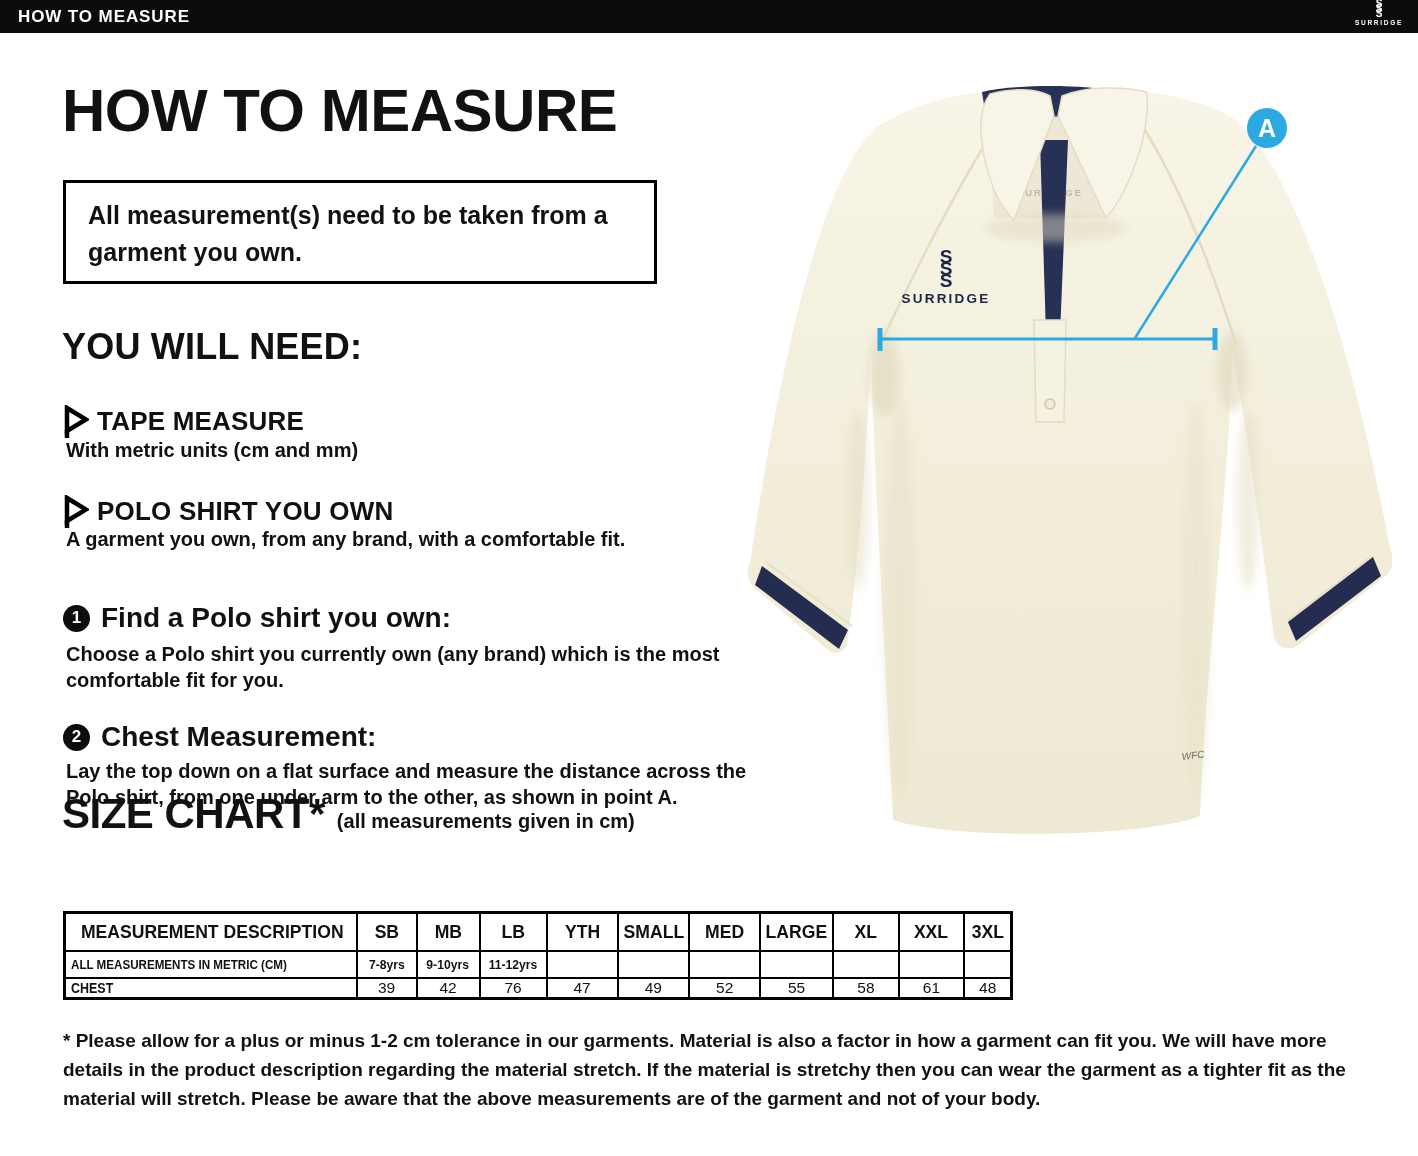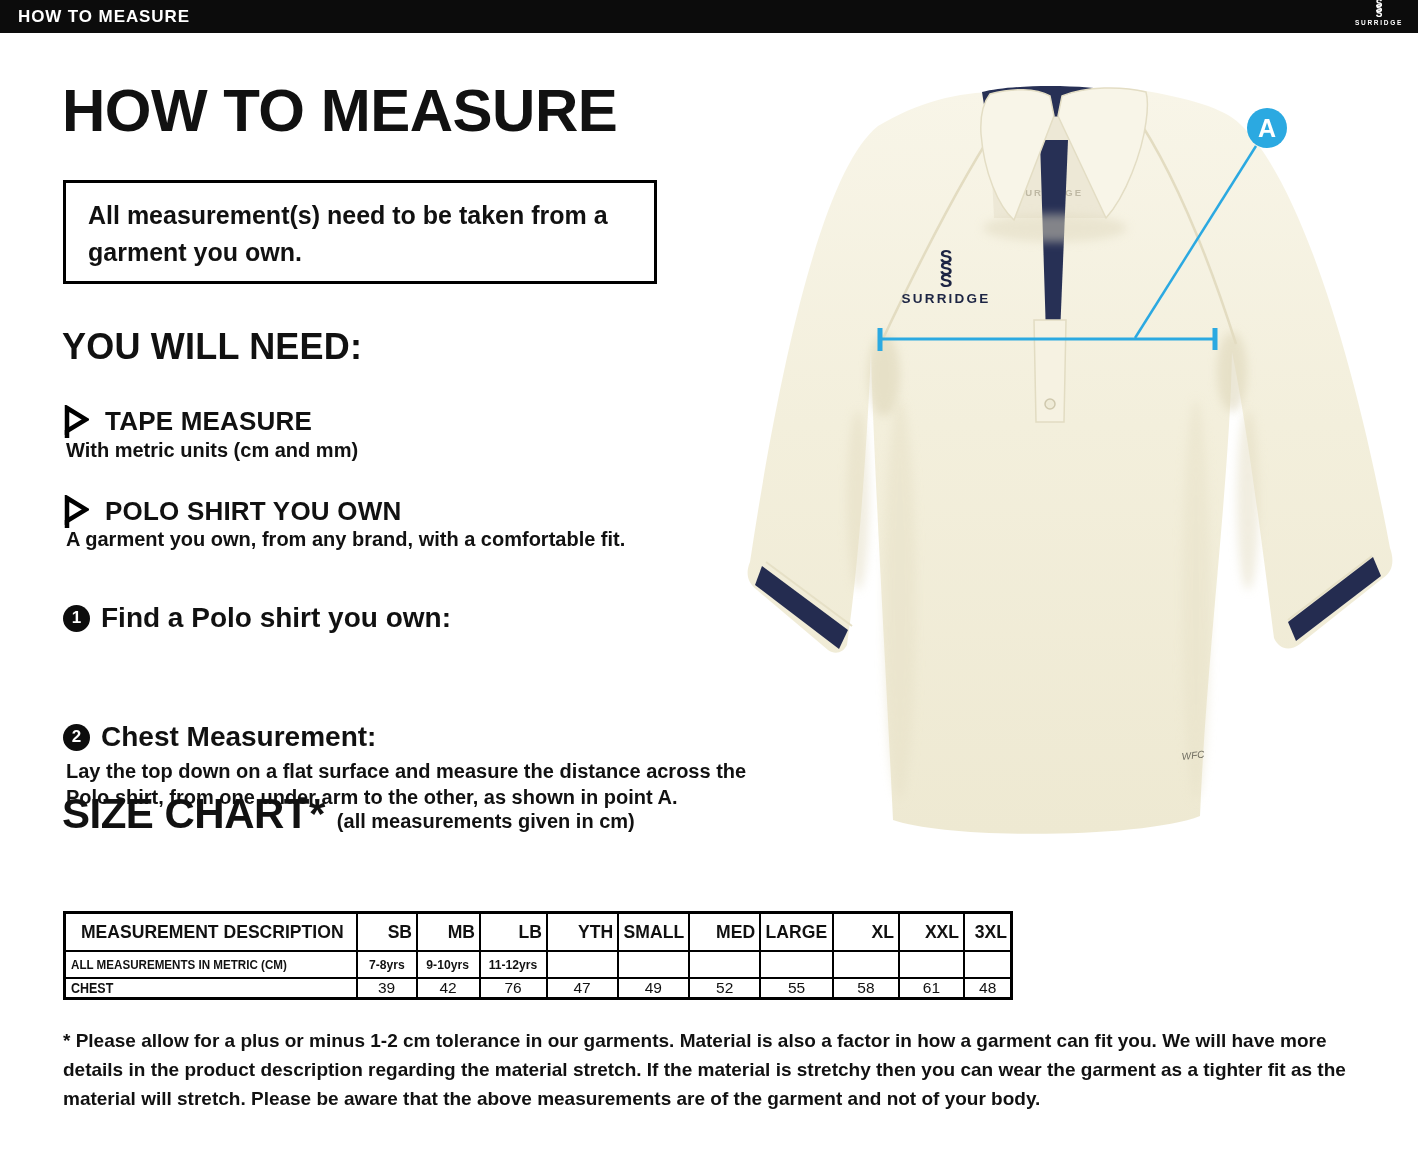--- a/index.html
+++ b/index.html
@@ -24,21 +24,21 @@
     position:absolute; left:62px; top:80px; margin:0;
     font-size:60px; line-height:62px; font-weight:700; letter-spacing:-0.5px;
   }
   .notice-box {
     position:absolute; left:63px; top:180px; width:594px; height:104px;
     border:3px solid #000; padding:14px 18px 0 22px;
     font-size:25px; font-weight:700; line-height:37px;
   }
   .ywn-heading { position:absolute; left:62px; top:326px; font-size:36px; font-weight:700; letter-spacing:0.2px; }
 
-  .need-item { position:absolute; left:63px; display:flex; align-items:center; gap:16px; }
+  .need-item { position:absolute; left:63px; display:flex; align-items:center; gap:8px; }
   .need-item .tri { flex:0 0 auto; margin-top:2px; }
   .need-label { font-size:26px; font-weight:700; letter-spacing:0.2px; }
   .need-desc { position:absolute; left:66px; font-size:20px; font-weight:700; }
 
   .step-head { position:absolute; left:63px; display:flex; align-items:center; gap:11px; }
   .step-num {
     flex:0 0 auto; width:27px; height:27px; border-radius:50%; background:#0d0d0d;
     color:#fff; font-size:17px; font-weight:700;
     display:flex; align-items:center; justify-content:center;
   }
@@ -50,21 +50,21 @@
   .sc-sub { font-size:20px; font-weight:700; }
 
   
   .size-table {
     position:absolute; left:63px; top:911px;
     border-collapse:collapse; table-layout:fixed; border:3px solid #000;
   }
   .size-table th, .size-table td {
     border:2px solid #000; padding:0 3px; text-align:center; overflow:hidden; white-space:nowrap;
   }
-  .size-table .hrow th { height:38px; font-size:18.5px; font-weight:700;text-align:right; }
+  .size-table .hrow th { height:38px; font-size:18.5px; font-weight:700; }
   .size-table .r1 td { height:27px; font-size:13.5px; font-weight:700; }
   .size-table .r2 td { height:20px; font-size:15.5px; font-weight:400; }
   .size-table .c0 { text-align:left; padding-left:5px;margin-top:37px; }
   .size-table .hrow .c0 { text-align:center; }
   .cnd  { display:inline-block; white-space:nowrap; transform:scaleX(0.95); transform-origin:50% 50%; }
   .cndl { display:inline-block; white-space:nowrap; transform:scaleX(0.86); transform-origin:0 50%; }
   .cndc { display:inline-block; white-space:nowrap; transform:scaleX(0.9); transform-origin:50% 50%; }
 
   .footnote {
     position:absolute; left:63px; top:1026px; width:1318px;
@@ -108,20 +108,21 @@
       <path d="M4 25 L4 33" stroke="#000" stroke-width="4.5"></path>
     </svg>
     <span class="need-label">POLO SHIRT YOU OWN</span>
   </div>
   <div class="need-desc" style="top:528px;">A garment you own, from any brand, with a comfortable fit.</div>
 
   <div class="step-head" style="top:602px;">
     <span class="step-num">1</span>
     <span class="step-title">Find a Polo shirt you own:</span>
   </div>
+  <div class="step-body" style="top:641px;">Choose a Polo shirt you currently own (any brand) which is the most comfortable fit for you.</div>
 
   <div class="step-head" style="top:721px;">
     <span class="step-num">2</span>
     <span class="step-title">Chest Measurement:</span>
   </div>
   <div class="step-body" style="top:758px;">Lay the top down on a flat surface and measure the distance across the Polo shirt, from one under arm to the other, as shown in point A.</div>
 
   <div class="sc-row">
     <span class="sc-heading">SIZE CHART*</span>
     <span class="sc-sub">(all measurements given in cm)</span>

